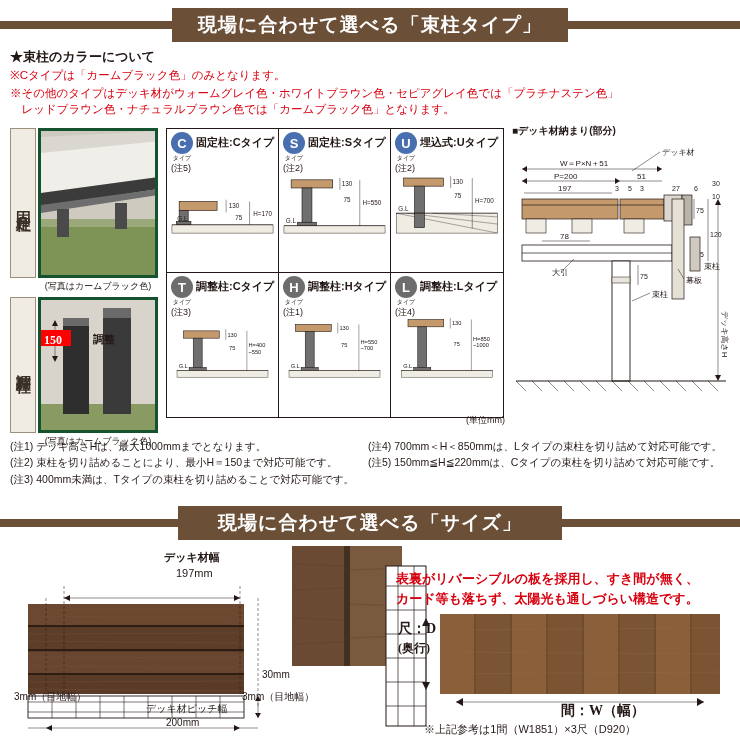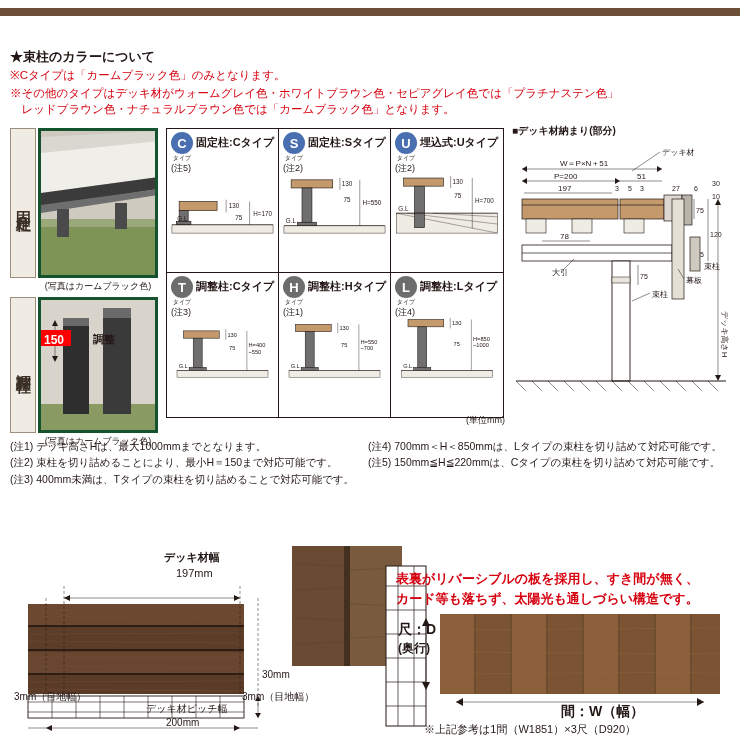--- a/index.html
+++ b/index.html
@@ -27,21 +27,21 @@
   .sec-wrap { display:flex; align-items:center; width: 740px; }
   .sec-side {
     flex: 1 1 auto;
     height: 8px;
     background: #6b4f37;
   }
   .sec-mid { flex: 0 0 auto; }
 
   
   .t { position:absolute; white-space: pre; line-height: 1.35; }
-  .bold { font-weight:bold; }
+  .bold { font-weight:bold;font-family:Liberation Serif, serif; }
   .red { color:#d7000f; }
 
   
   .photo-col { position:absolute; left:10px; top:128px; width:148px; }
   .lbl-vert {
     width: 26px; background:#f0ece4; border:1px solid #9c8f7e;
     display:flex; align-items:center; justify-content:center;
     font-weight:bold; font-size:15px; color:#3a2f24;
     writing-mode: vertical-rl; letter-spacing:3px;
   }
@@ -90,20 +90,21 @@
   .wood { fill:#c49a6c; stroke:#231815; stroke-width:0.7; }
   .post { fill:#6f6f6f; stroke:#231815; stroke-width:0.7; }
 </style>
 </head>
 <body>
 
 <div class="page">
 
   <div class="sec-wrap" style="position:absolute;left:0;top:8px;">
     <div class="sec-side"></div>
+    <div class="sec-bar sec-mid" style="padding:0 26px;">現場に合わせて選べる「束柱タイプ」</div>
     <div class="sec-side"></div>
   </div>
 
   <div class="t bold" style="left:10px; top:48px; font-size:13px;">★束柱のカラーについて</div>
   <div class="t red" style="left:10px; top:68px; font-size:11.5px;">※Cタイプは「カームブラック色」のみとなります。</div>
   <div class="t red" style="left:10px; top:86px; font-size:11.5px;">※その他のタイプはデッキ材がウォームグレイ色・ホワイトブラウン色・セピアグレイ色では「プラチナステン色」</div>
   <div class="t red" style="left:10px; top:102px; font-size:11.5px;">　レッドブラウン色・ナチュラルブラウン色では「カームブラック色」となります。</div>
 
   <div class="photo-col">
 
@@ -359,20 +360,25 @@
   <div class="notes">
     <div>(注1)  デッキ高さHは、最大1000mmまでとなります。</div>
     <div>(注2)  束柱を切り詰めることにより、最小H＝150まで対応可能です。</div>
     <div>(注3)  400mm未満は、Tタイプの束柱を切り詰めることで対応可能です。</div>
     <div class="col2">
       <div>(注4)  700mm＜H＜850mmは、Lタイプの束柱を切り詰めて対応可能です。</div>
       <div>(注5)  150mm≦H≦220mmは、Cタイプの束柱を切り詰めて対応可能です。</div>
     </div>
   </div>
 
+  <div class="sec-wrap" style="position:absolute;left:0;top:506px;">
+    <div class="sec-side"></div>
+    <div class="sec-bar sec-mid" style="padding:0 40px;">現場に合わせて選べる「サイズ」</div>
+    <div class="sec-side"></div>
+  </div>
 
   <svg width="400" height="190" viewBox="0 0 400 190" style="position:absolute; left:8px; top:546px;">
 
     <line x1="56" y1="52" x2="232" y2="52" class="dim"></line>
     <polygon points="56,52 62,49 62,55" fill="#231815"></polygon>
     <polygon points="232,52 226,49 226,55" fill="#231815"></polygon>
 
     <rect x="20" y="58" width="216" height="90" fill="#5a3b28"></rect>
     <g>
       <rect x="20" y="58" width="216" height="22" fill="#6b482f"></rect>

